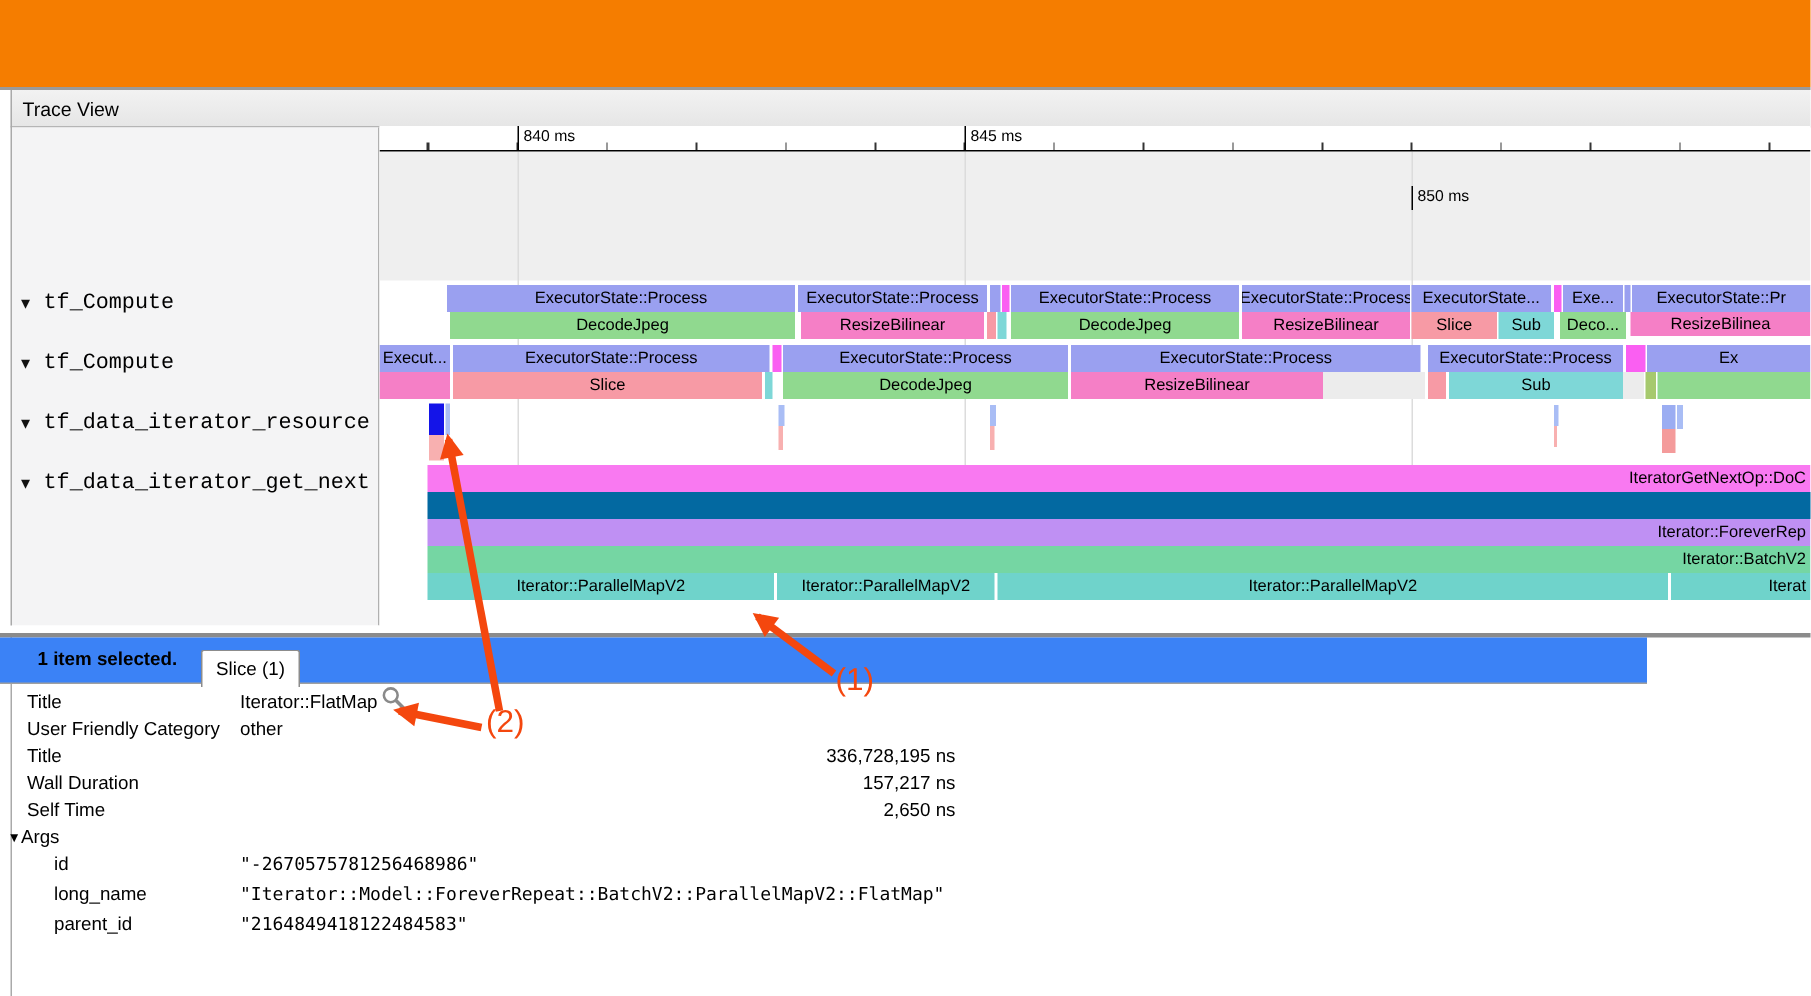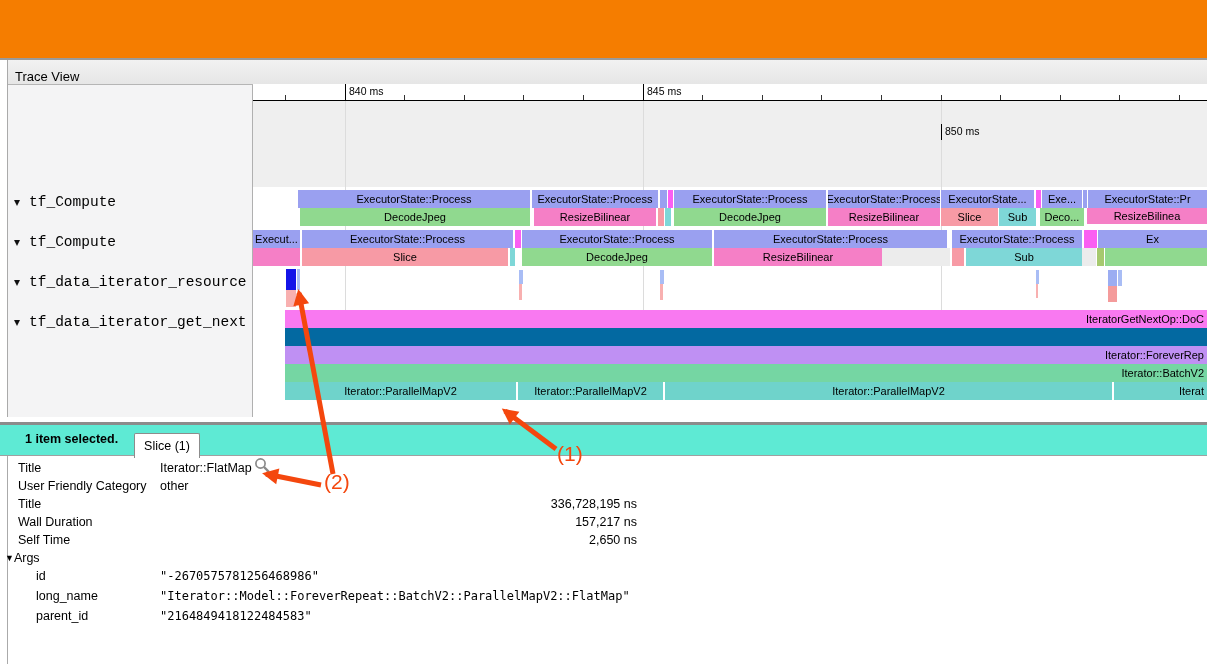--- a/index.html
+++ b/index.html
@@ -7,21 +7,21 @@
        font-family:"Liberation Sans",sans-serif;color:#000;position:relative;}
   #page{position:absolute;inset:0;width:1207px;height:664px;}
 
   
   #banner{position:absolute;left:0;top:0;width:1207px;height:58px;background:#f57d00;}
   #banner-edge{position:absolute;left:0;top:58px;width:1207px;height:2px;background:#9a9a9a;}
 
   
   #tv-header{position:absolute;left:7px;top:60px;width:1200px;height:24px;
     background:linear-gradient(#f2f2f2,#e6e6e6);border-bottom:1px solid #b5b5b5;
-    display:flex;align-items:flex-end;}
+    display:flex;align-items:center;}
   #tv-title{font-size:13px;padding-left:8px;}
 
   #left-edge{position:absolute;left:7px;top:60px;width:1px;height:604px;background:#aaa;}
 
   
   #track-labels{position:absolute;left:8px;top:85px;width:244px;height:332px;background:#f4f4f5;}
   #panel-divider{position:absolute;left:252px;top:85px;width:1px;height:332px;background:#b0b0b0;}
   .track-row{position:absolute;left:6px;height:18px;display:flex;align-items:center;gap:9px;cursor:pointer;}
   .tri{font-size:12px;color:#111;line-height:18px;}
   .tlabel{font-size:14.5px;color:#000;font-family:Liberation Mono, monospace;}
@@ -36,22 +36,22 @@
   #empty-band{position:absolute;left:0;top:17px;width:954px;height:86px;background:#efefef;}
   .gridline{position:absolute;top:17px;width:1px;height:299px;background:#dcdcdc;z-index:1;}
   .slice{position:absolute;z-index:2;font-size:11px;line-height:1;color:#000;
     display:flex;align-items:center;justify-content:center;overflow:hidden;
     white-space:nowrap;cursor:pointer;}
   .slice.ar{justify-content:flex-end;padding-right:3px;box-sizing:border-box;}
 
   
   #splitter{position:absolute;left:0;top:417px;width:1207px;height:8px;
     background:linear-gradient(#fff 0 60%,#8b8b8b 60% 100%);}
-  #an-header{position:absolute;left:0;top:425px;width:1207px;height:30px;
-    background:#5eead4;border-bottom:1px solid #a0a0a0;}
+  #an-header{position:absolute;left:0;top:425px;width:1098px;height:30px;
+    background:#3b82f6;border-bottom:1px solid #a0a0a0;}
   #status-text{position:absolute;left:25px;top:7px;font-size:12.5px;font-weight:bold;}
   #slice-tab{position:absolute;left:134px;top:8px;width:64px;height:24px;background:#fff;
     border:1px solid #8c8c8c;border-bottom:none;border-radius:2px 2px 0 0;z-index:3;
     display:flex;align-items:center;justify-content:center;font-size:12.5px;cursor:pointer;}
 
   #an-body{position:absolute;left:8px;top:456px;width:1199px;height:208px;background:#fff;font-size:12.5px;}
   .frow{position:absolute;height:16px;line-height:16px;white-space:nowrap;}
   .flabel{position:absolute;left:10px;}
   .fvalue{position:absolute;left:152px;}
   .rval{position:absolute;left:152px;width:477px;text-align:right;}

